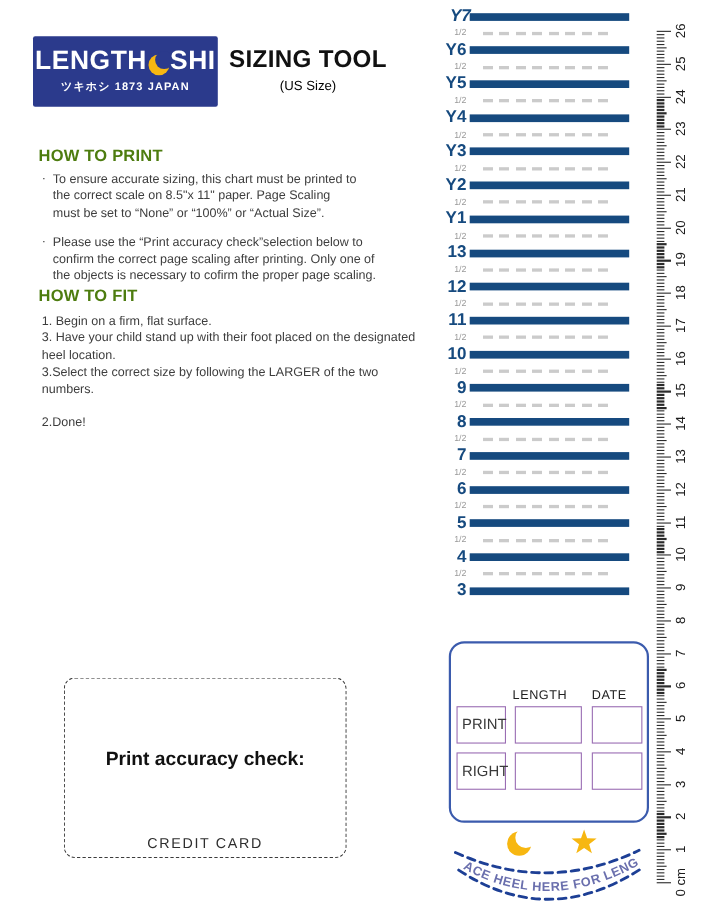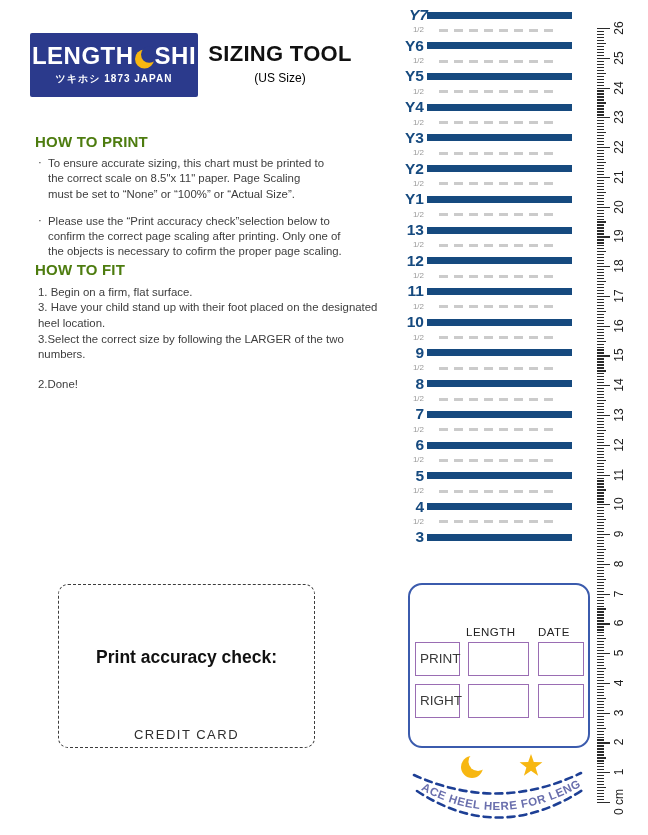--- a/index.html
+++ b/index.html
@@ -31,21 +31,21 @@
   .step { white-space:pre-line; }
   .step.tight { margin-bottom:1px; }
   .step.gap { margin-bottom:15px; }
   
   .notice {
     position:absolute; left:28px; top:531px; width:345px; text-align:center;
     color:#cf9a5e; font-weight:bold; font-size:12.4px; line-height:1.32; white-space:pre-line;
   }
   
   .accuracy-box {
-    position:absolute; left:58px; top:584px; width:257px; height:164px;
+    position:absolute; left:58px; top:616px; width:257px; height:164px;
     border:1.6px dashed #3c3c3c; border-radius:10px;
   }
   .accuracy-title { position:absolute; left:0; top:62px; width:100%; text-align:center; font-size:17.5px; font-weight:bold; color:#111; }
   .accuracy-label { position:absolute; left:0; bottom:5px; width:100%; text-align:center; font-size:13px; letter-spacing:1.5px; color:#2e2e2e; }
   
   .size-label { position:absolute; width:36px; text-align:right; font-size:15.5px; font-weight:600; color:#164a7f; }
   .size-bar { position:absolute; left:427px; width:145px; height:7px; background:#164a7f; }
   .half-label { position:absolute; width:26px; text-align:right; font-size:8px; color:#9a9a9a; }
   .half-dash { position:absolute; left:439px; width:114px; height:3px;
     background:repeating-linear-gradient(90deg,#cbcbcb 0 9px, transparent 9px 15px); }

